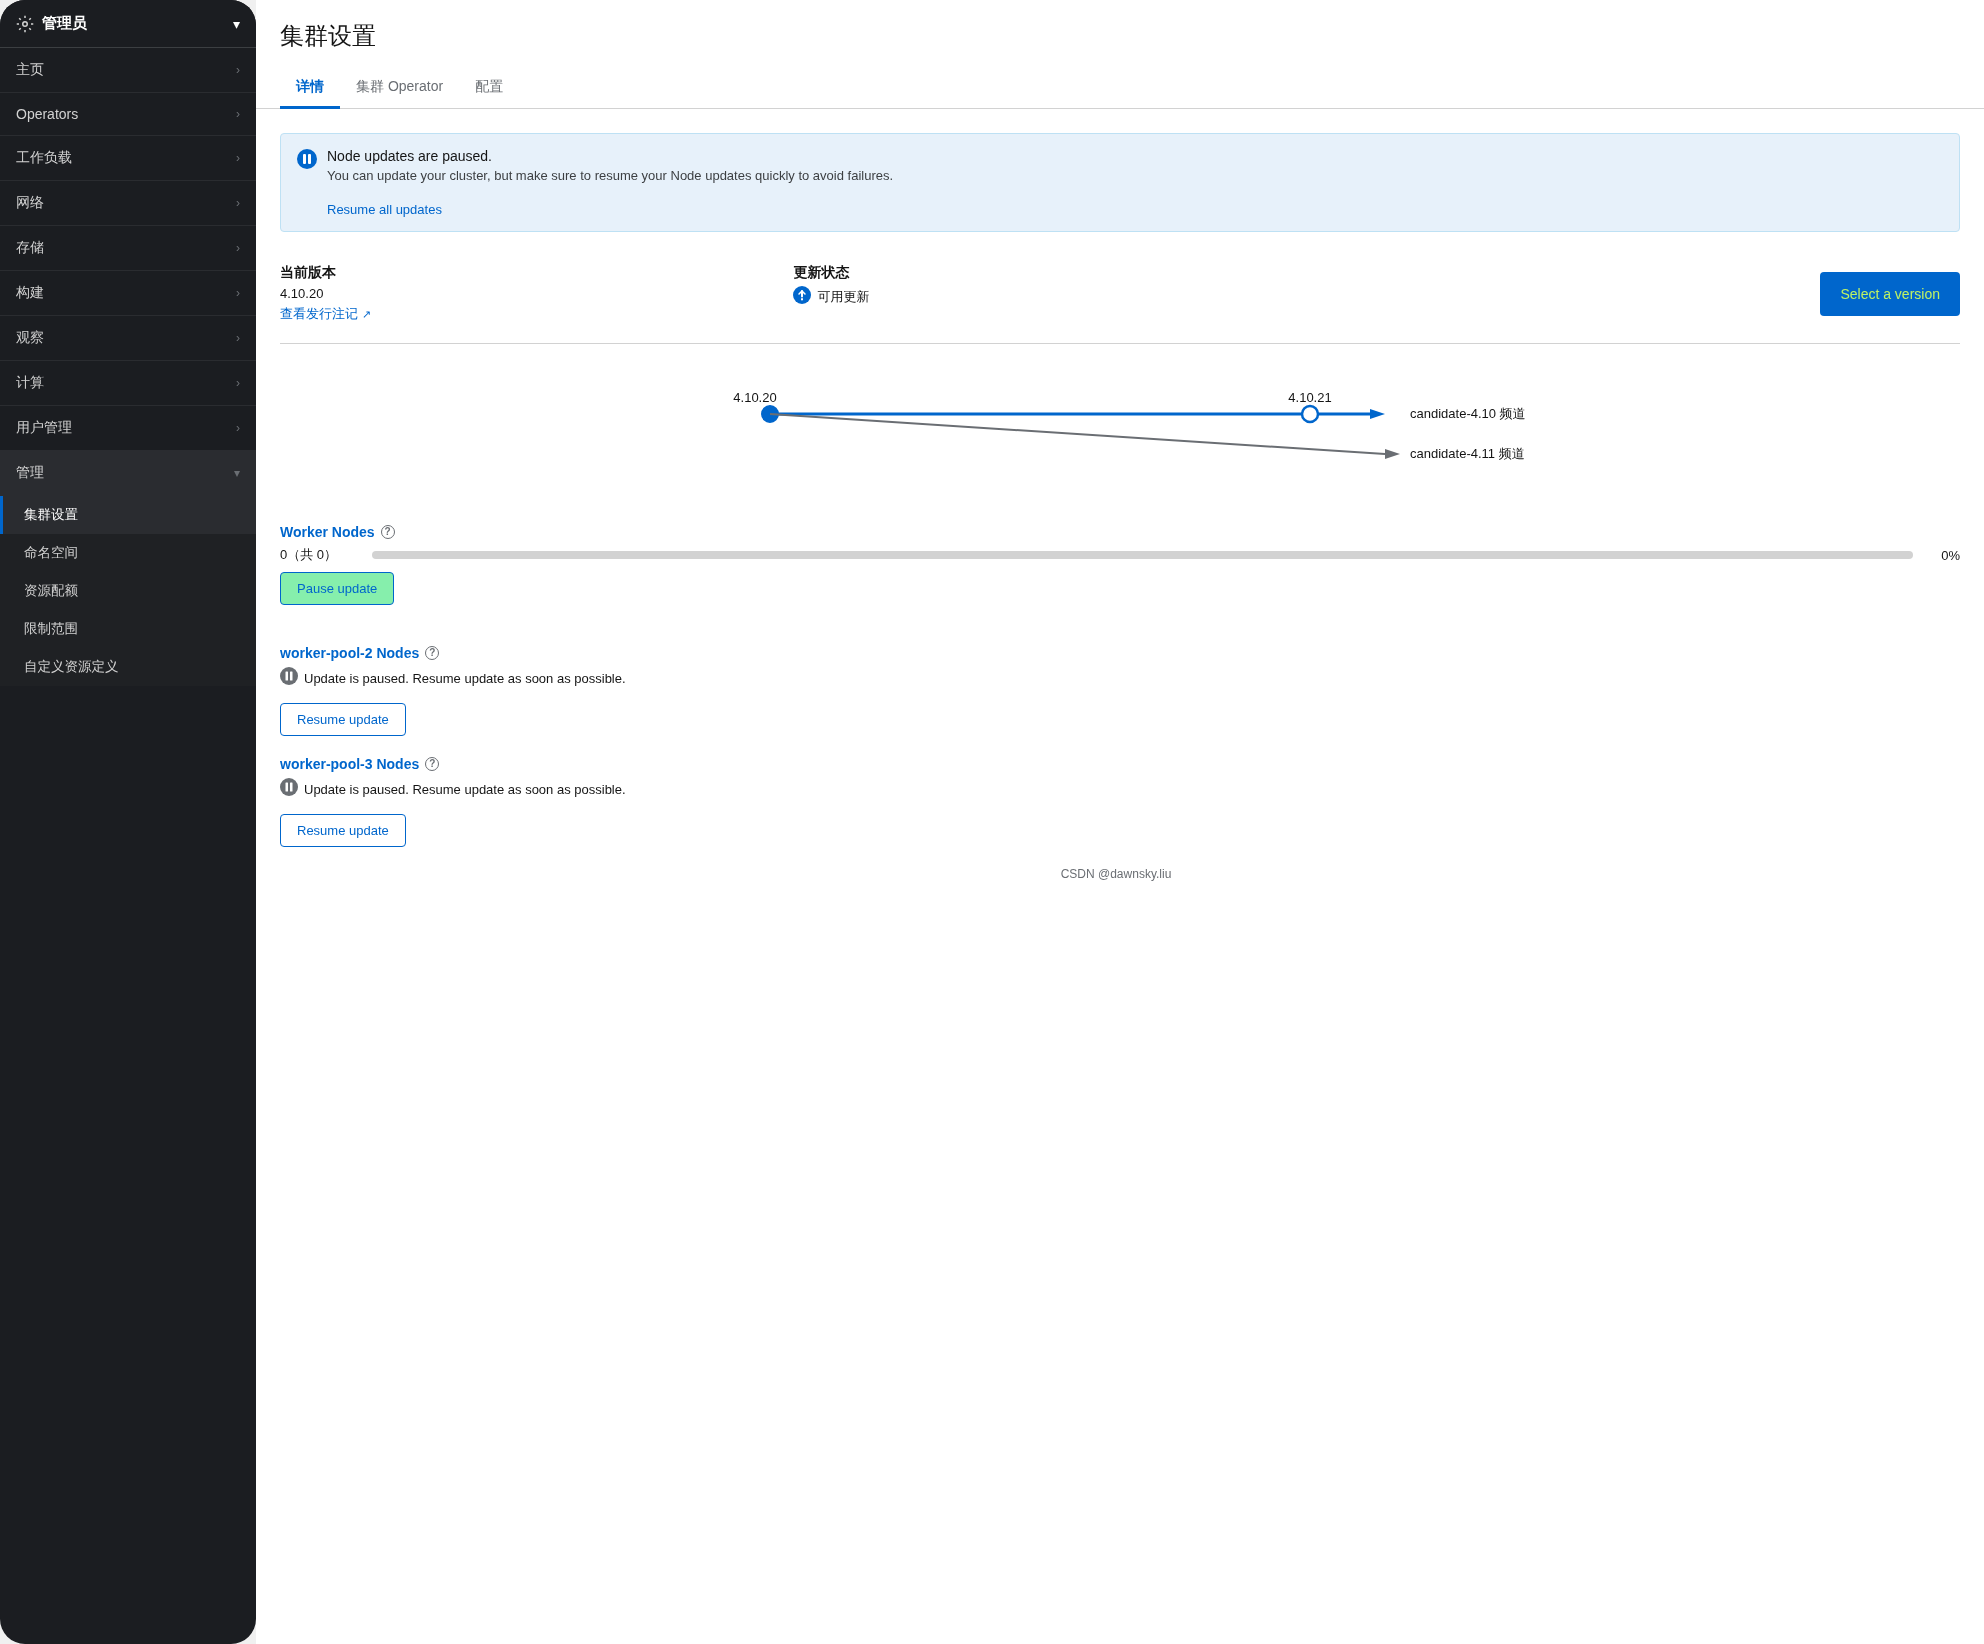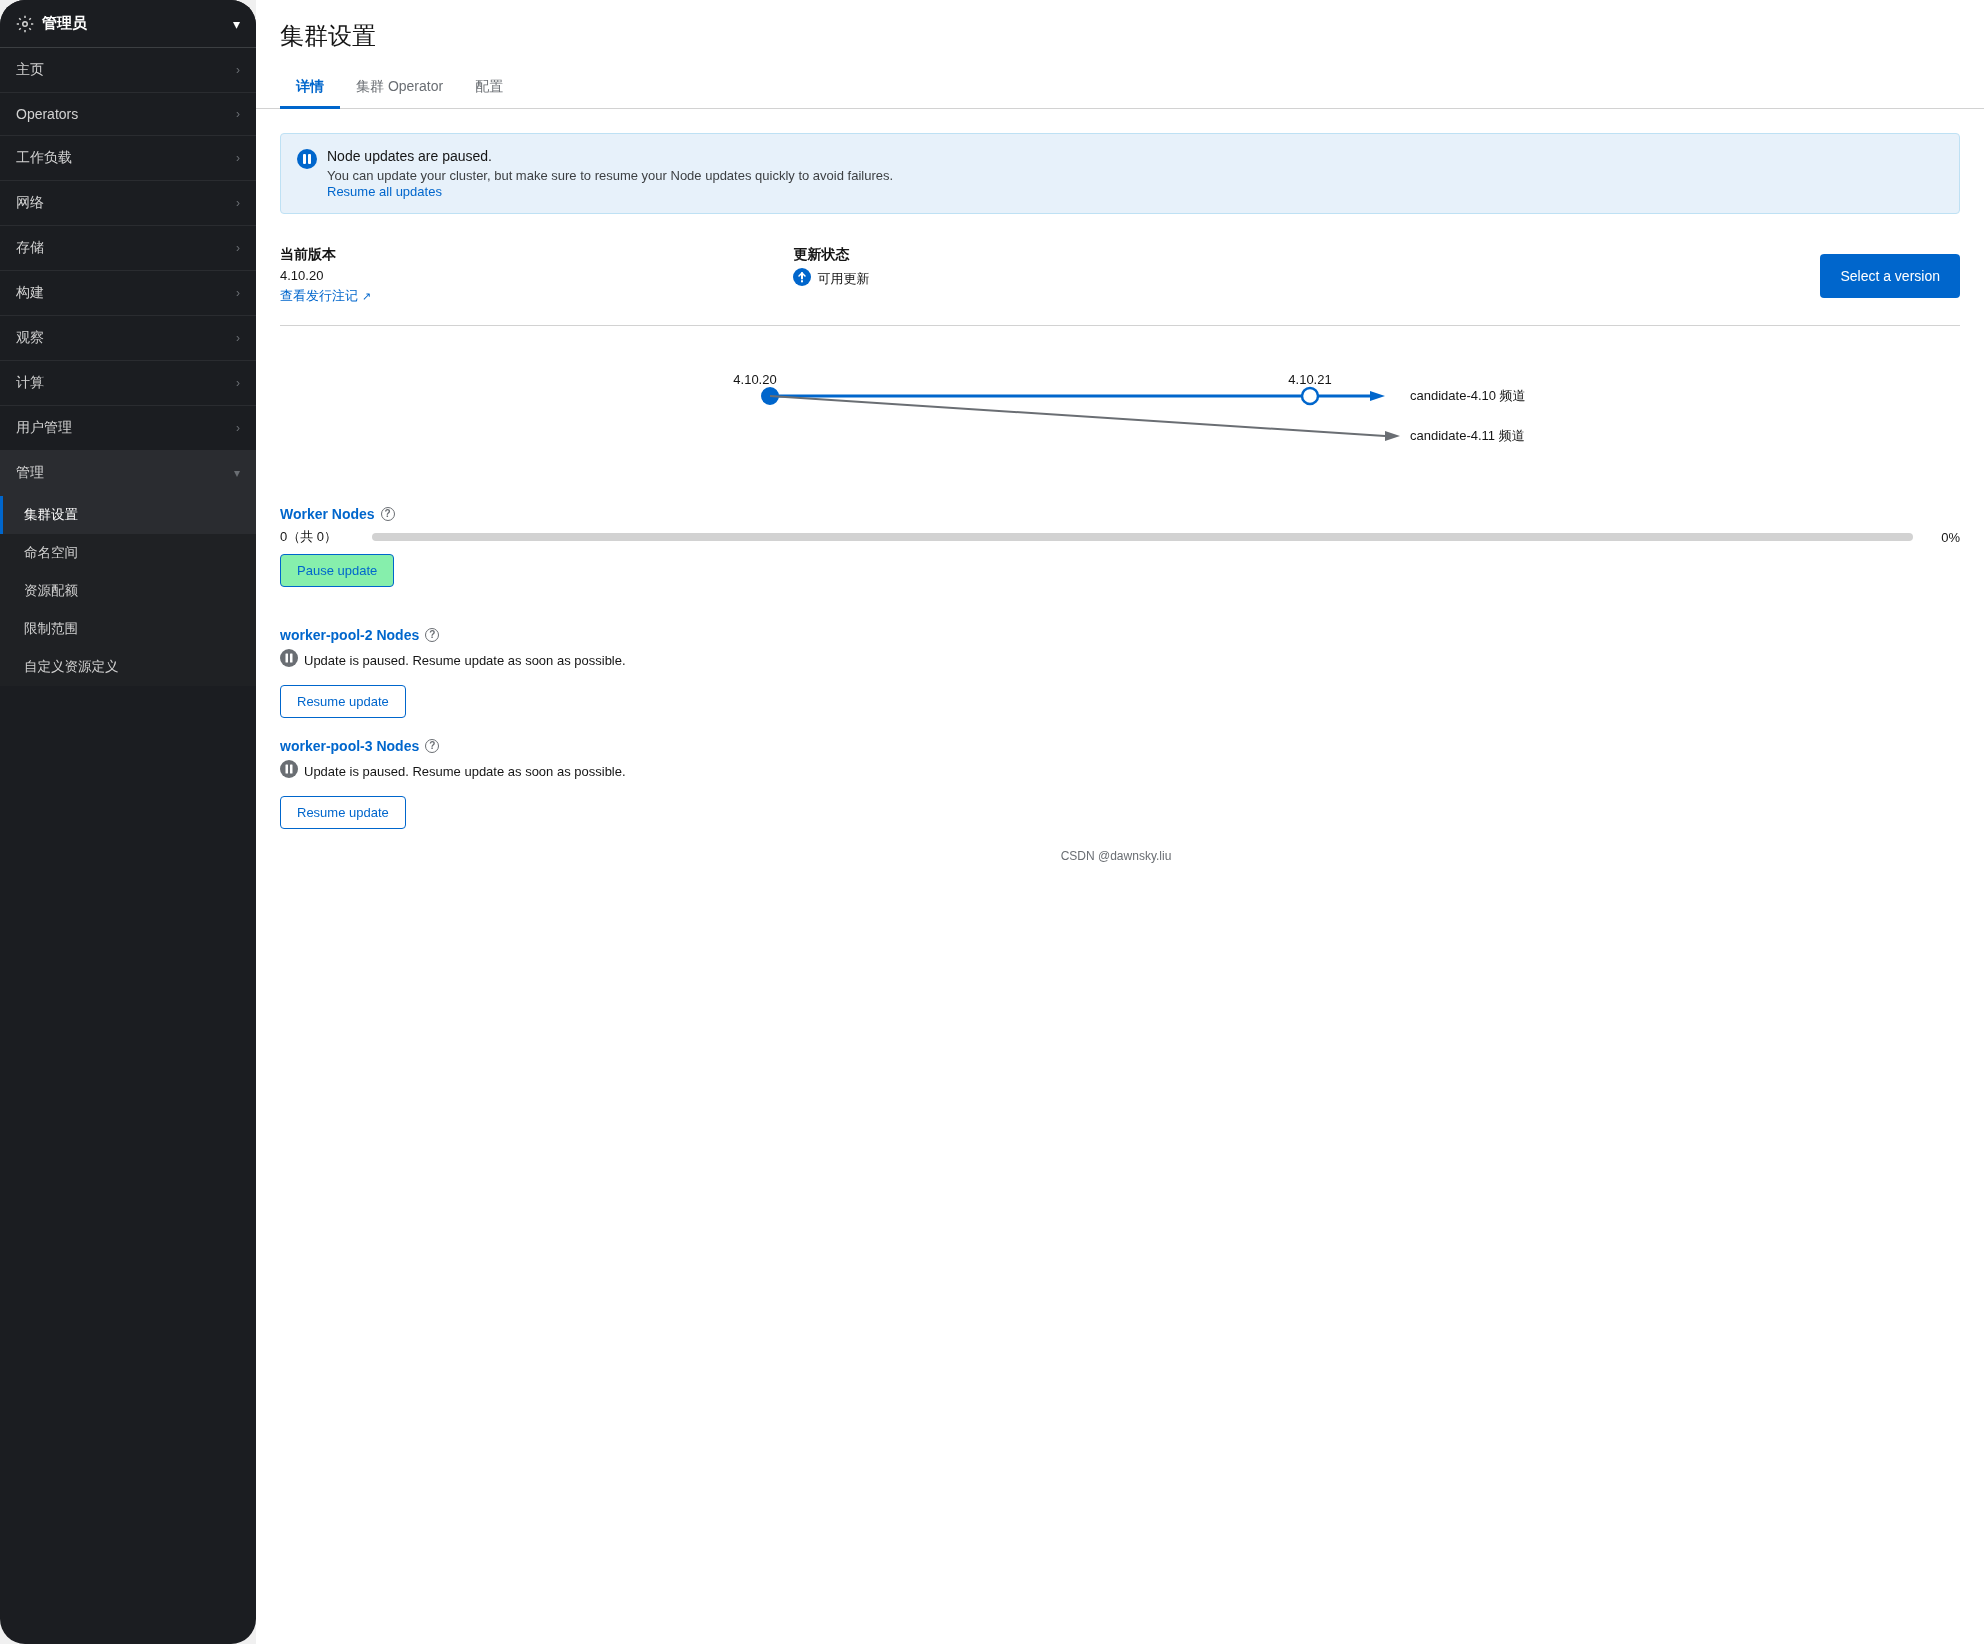--- a/index.html
+++ b/index.html
@@ -136,21 +136,21 @@
     .alert-content {}
     .alert-title {
       font-weight: 400;
       font-size: 14px;
       color: #151515;
       margin-bottom: 4px;
     }
     .alert-desc {
       font-size: 13px;
       color: #3c3f42;
-      margin-bottom: 0;
+      margin-bottom: 18px;
     }
     .alert-link {
       color: #06c;
       cursor: pointer;
       font-size: 13px;
       text-decoration: none;
     }
 
     
     .version-section {
@@ -208,21 +208,21 @@
       display: inline-flex;
       align-items: center;
       gap: 5px;
     }
     .channel-value .edit-icon {
       font-size: 11px;
       color: #6a6e73;
     }
     .select-version-btn {
       background: #06c;
-      color: #ffffff;
+      color: #bef264;
       border: none;
       border-radius: 4px;
       padding: 14px 20px;
       font-size: 14px;
       cursor: pointer;
       font-weight: 500;
       white-space: nowrap;
       align-self: center;
     }
 

